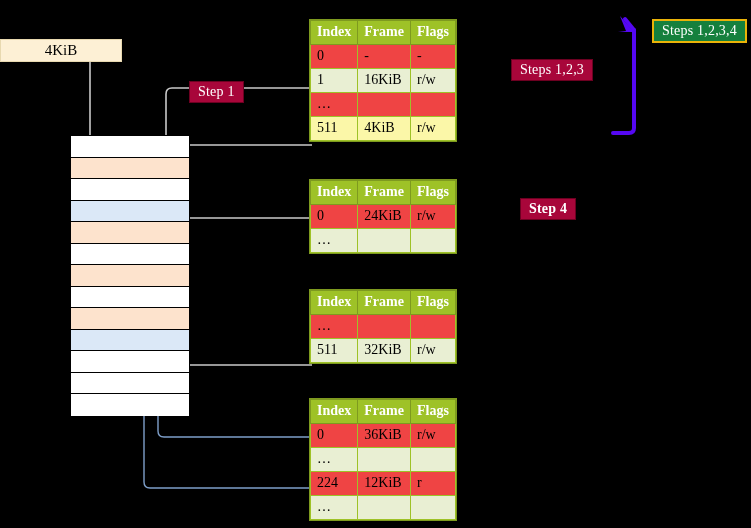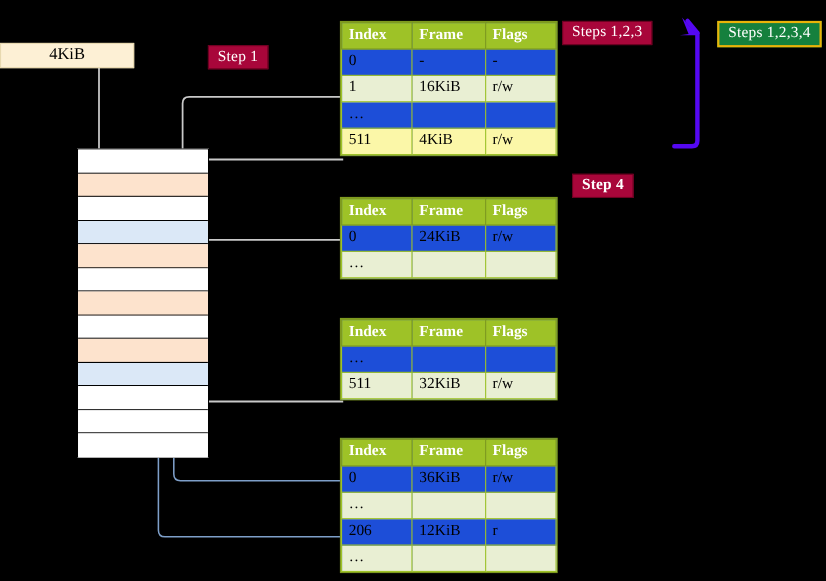--- a/index.html
+++ b/index.html
@@ -13,21 +13,21 @@
   
   .badge{
     position:absolute;
     padding:2px 8px 3px 8px;
     font-size:14px;
     line-height:15px;
     color:#fff;
     white-space:nowrap;
     letter-spacing:.2px;
   }
-  .badge.red{background:#a8063a;border:1px solid #6d0021;}
+  .badge.red{background:#a8063a;border:1px solid #6d0021;margin-top:40px;}
   .badge.blue{background:#15803d;border:2px solid #eab308;}
 
   #badge-step0{left:189px;top:41px;}
   #badge-step4{left:520px;top:158px;font-weight:bold;}
   #badge-steps123{left:511px;top:19px;}
   #badge-steps1234{left:652px;top:19px;}
 
   
   #vaddr-box{
     position:absolute;left:0px;top:39px;width:120px;height:21px;
@@ -46,23 +46,23 @@
     border-bottom:1px solid #000;
     background:#fff;
   }
   .mem-row:last-child{border-bottom:none;}
   .mem-row.orange{background:#fde3cd;}
   .mem-row.blue{background:#dbe8f7;}
 
   
   .ptable{
     position:absolute;
-    width:196px;
+    width:146px;
     border-collapse:collapse;
-    background:#1d4ed8;
+    background:#ef4444;
     color:#000;
     font-size:14px;
     box-shadow:0 0 0 1px #7e9a1f;
   }
   .ptable th{
     background:#9ec227;color:#fff;
     font-weight:bold;
     text-align:left;
     padding:3px 6px 4px 6px;
     border:1px solid #7e9a1f;
@@ -277,21 +277,21 @@
         <td>0</td>
         <td>36KiB</td>
         <td>r/w</td>
       </tr>
       <tr class="alt">
         <td>…</td>
         <td></td>
         <td></td>
       </tr>
       <tr>
-        <td>206</td>
+        <td>224</td>
         <td>12KiB</td>
         <td>r</td>
       </tr>
       <tr class="alt">
         <td>…</td>
         <td></td>
         <td></td>
       </tr>
     </tbody>
   </table>

